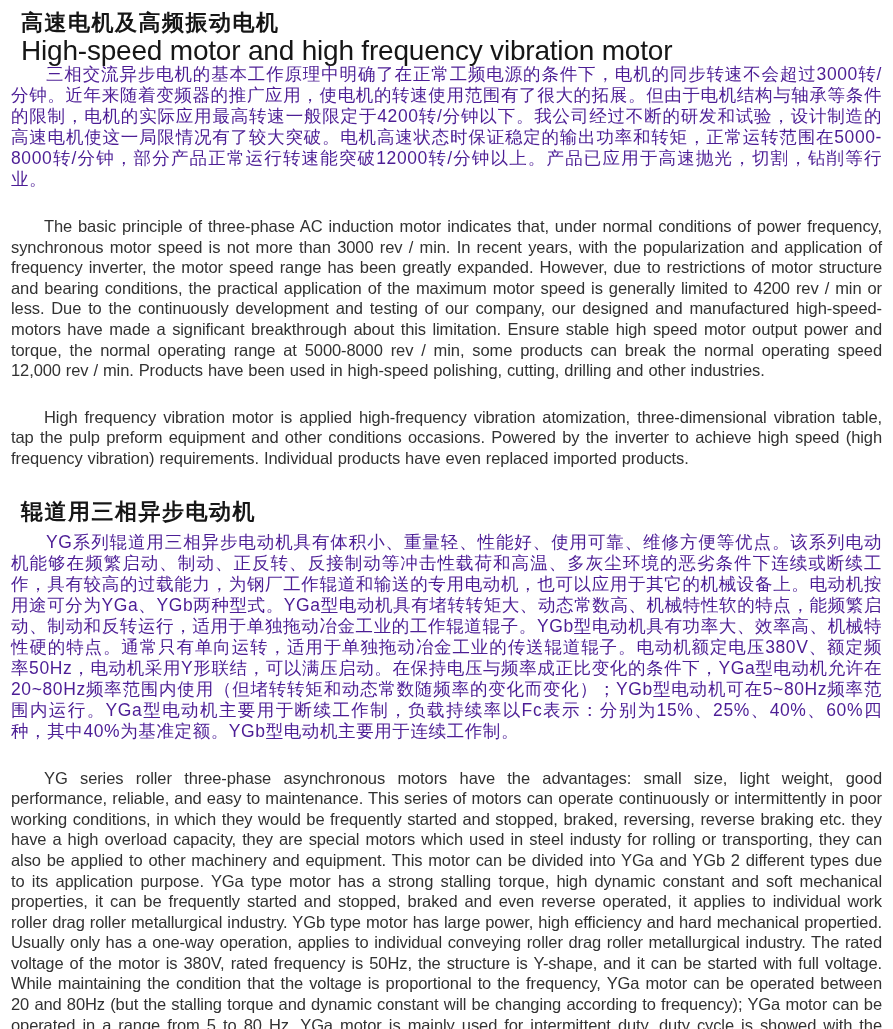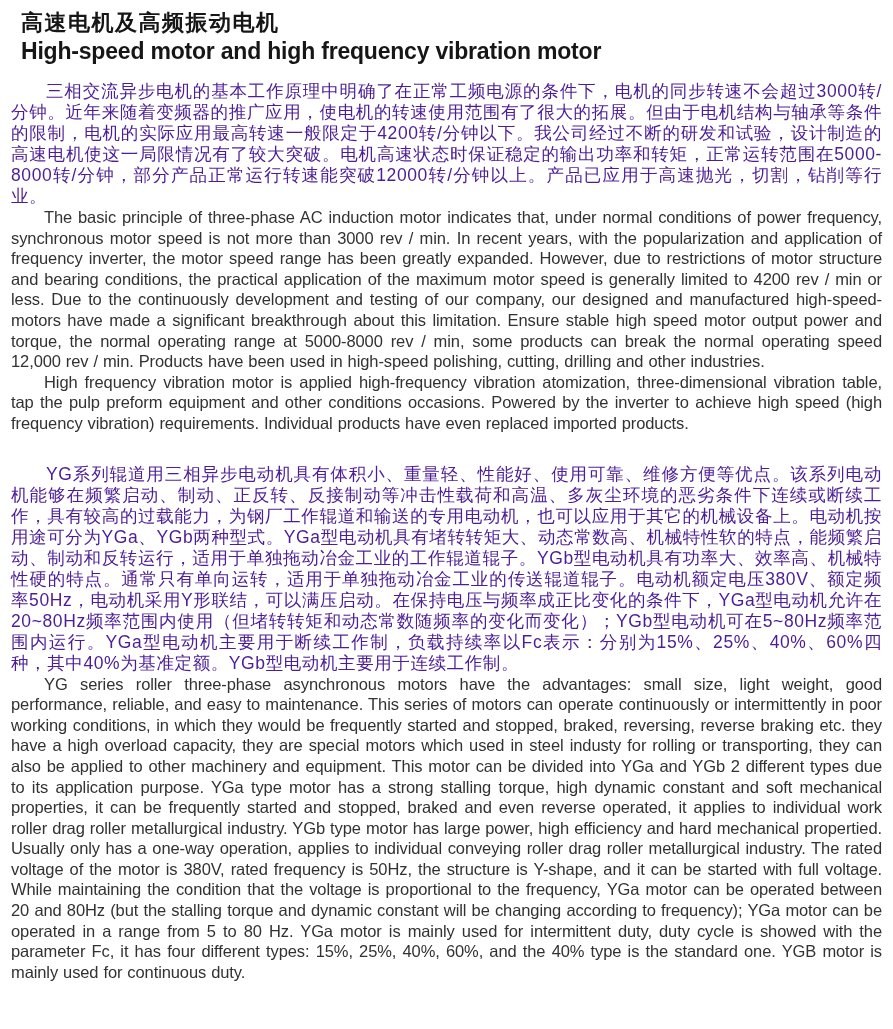--- a/index.html
+++ b/index.html
@@ -24,44 +24,45 @@
   .section { display: block; }
   .title-zh {
     margin: 0 0 2px 10px;
     font-size: 22px;
     line-height: 26px;
     font-weight: bold;
     color: #161616;
     letter-spacing: 1.5px;
   }
   .title-en {
-    margin: 0 0 17px 10px;
-    font-size: 23px;
+    margin: 0 0 0 10px;
+    font-size: 28px;
     line-height: 26px;
-    font-weight: bold;
+    font-weight: normal;
     color: #161616;
     letter-spacing: -0.2px;
   }
   p {
     margin: 0;
     text-align: justify;
     text-indent: 2em;
   }
   p.zh {
     font-size: 17.5px;
     line-height: 21px;
     color: #4c1d95;
     letter-spacing: 0.6px;
   }
   p.en {
     font-size: 16.5px;
     line-height: 20.6px;
     color: #323232;
     letter-spacing: -0.1px;
     word-spacing: 0.5px;
+    margin-top: 26px;
   }
   .section-gap { height: 30px; }
   .section-roller .title-zh { margin-bottom: 7px; }
 </style>
 </head>
 <body>
 
 <main class="page">
 
   <section class="section section-high-speed">
@@ -72,19 +73,20 @@
 
     <p class="en">The basic principle of three-phase AC induction motor indicates that, under normal conditions of power frequency, synchronous motor speed is not more than 3000 rev / min. In recent years, with the popularization and application of frequency inverter, the motor speed range has been greatly expanded. However, due to restrictions of motor structure and bearing conditions, the practical application of the maximum motor speed is generally limited to 4200 rev / min or less. Due to the continuously development and testing of our company, our designed and manufactured high-speed-motors have made a significant breakthrough about this limitation. Ensure stable high speed motor output power and torque, the normal operating range at 5000-8000 rev / min, some products can break the normal operating speed 12,000 rev / min. Products have been used in high-speed polishing, cutting, drilling and other industries.</p>
 
 
     <p class="en">High frequency vibration motor is applied high-frequency vibration atomization, three-dimensional vibration table, tap the pulp preform equipment and other conditions occasions. Powered by the inverter to achieve high speed (high frequency vibration) requirements. Individual products have even replaced imported products.</p>
   </section>
 
   <div class="section-gap"></div>
 
   <section class="section section-roller">
+    <h1 class="title-zh">辊道用三相异步电动机</h1>
 
     <p class="zh">YG系列辊道用三相异步电动机具有体积小、重量轻、性能好、使用可靠、维修方便等优点。该系列电动机能够在频繁启动、制动、正反转、反接制动等冲击性载荷和高温、多灰尘环境的恶劣条件下连续或断续工作，具有较高的过载能力，为钢厂工作辊道和输送的专用电动机，也可以应用于其它的机械设备上。电动机按用途可分为YGa、YGb两种型式。YGa型电动机具有堵转转矩大、动态常数高、机械特性软的特点，能频繁启动、制动和反转运行，适用于单独拖动冶金工业的工作辊道辊子。YGb型电动机具有功率大、效率高、机械特性硬的特点。通常只有单向运转，适用于单独拖动冶金工业的传送辊道辊子。电动机额定电压380V、额定频率50Hz，电动机采用Y形联结，可以满压启动。在保持电压与频率成正比变化的条件下，YGa型电动机允许在20~80Hz频率范围内使用（但堵转转矩和动态常数随频率的变化而变化）；YGb型电动机可在5~80Hz频率范围内运行。YGa型电动机主要用于断续工作制，负载持续率以Fc表示：分别为15%、25%、40%、60%四种，其中40%为基准定额。YGb型电动机主要用于连续工作制。</p>
 
     <p class="en">YG series roller three-phase asynchronous motors have the advantages: small size, light weight, good performance, reliable, and easy to maintenance. This series of motors can operate continuously or intermittently in poor working conditions, in which they would be frequently started and stopped, braked, reversing, reverse braking etc. they have a high overload capacity, they are special motors which used in steel industy for rolling or transporting, they can also be applied to other machinery and equipment. This motor can be divided into YGa and YGb 2 different types due to its application purpose. YGa type motor has a strong stalling torque, high dynamic constant and soft mechanical properties, it can be frequently started and stopped, braked and even reverse operated, it applies to individual work roller drag roller metallurgical industry. YGb type motor has large power, high efficiency and hard mechanical propertied. Usually only has a one-way operation, applies to individual conveying roller drag roller metallurgical industry. The rated voltage of the motor is 380V, rated frequency is 50Hz, the structure is Y-shape, and it can be started with full voltage. While maintaining the condition that the voltage is proportional to the frequency, YGa motor can be operated between 20 and 80Hz (but the stalling torque and dynamic constant will be changing according to frequency); YGa motor can be operated in a range from 5 to 80 Hz. YGa motor is mainly used for intermittent duty, duty cycle is showed with the parameter Fc, it has four different types: 15%, 25%, 40%, 60%, and the 40% type is the standard one. YGB motor is mainly used for continuous duty.</p>
   </section>
 
 </main>
 
 </body></html>

